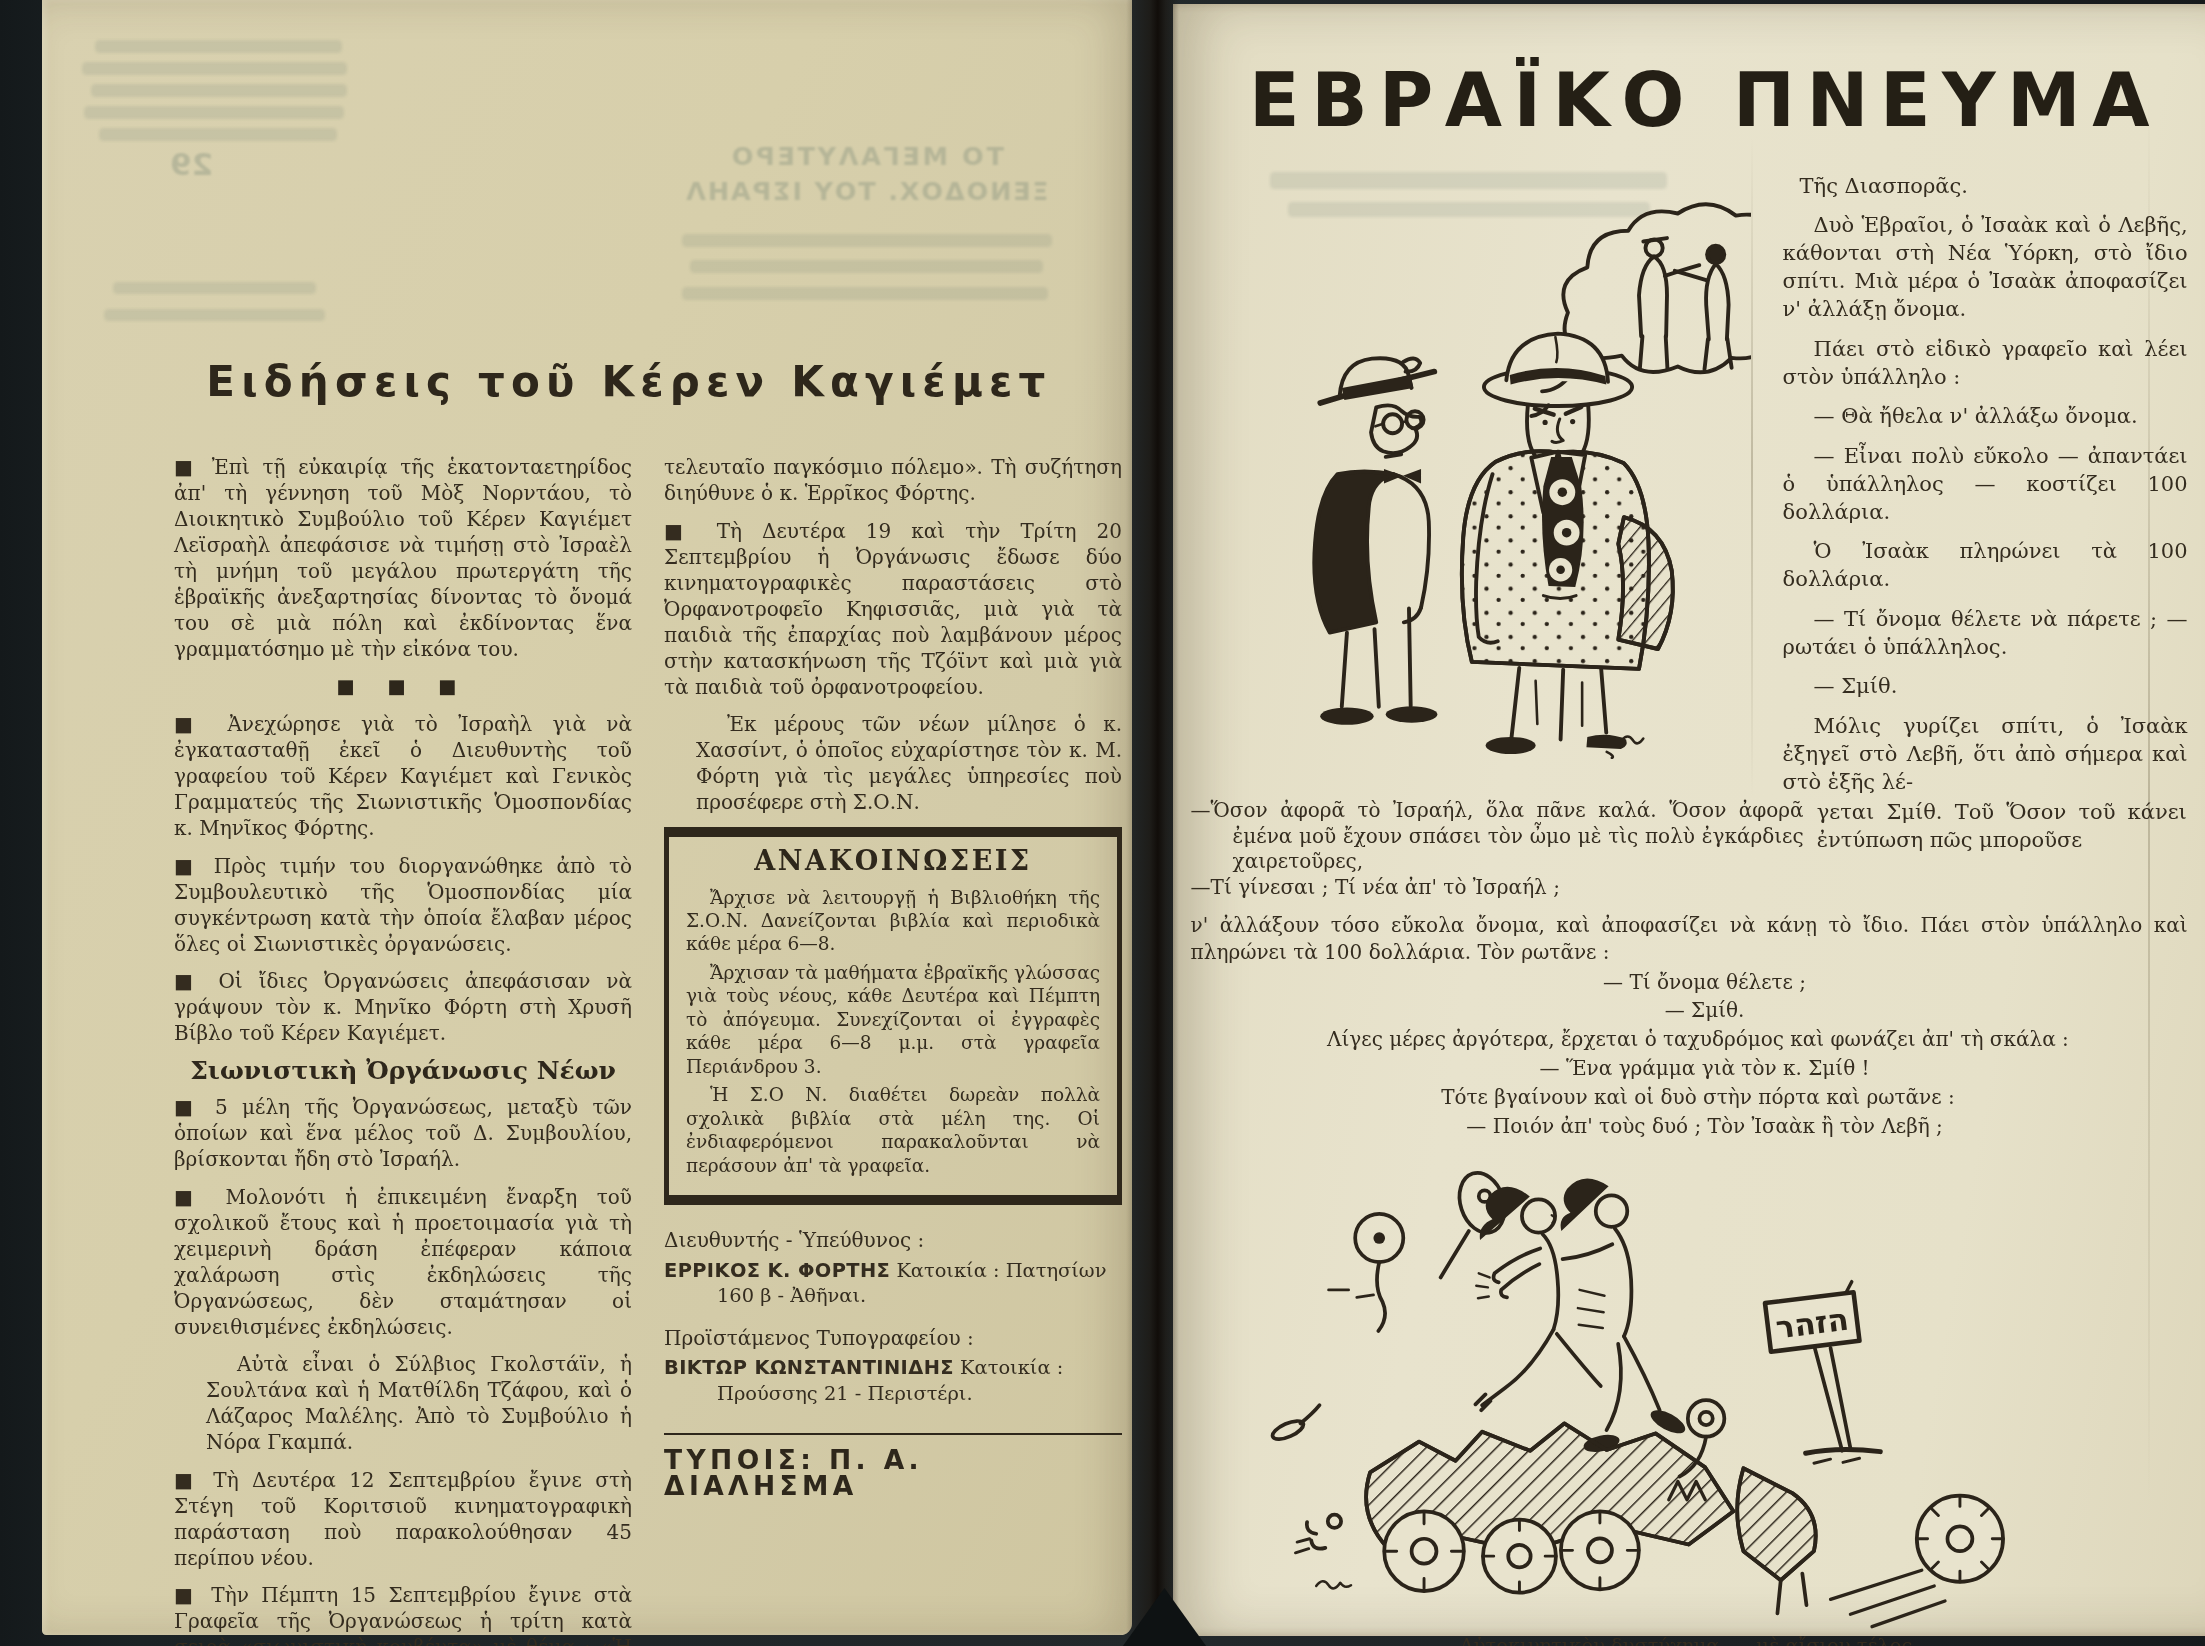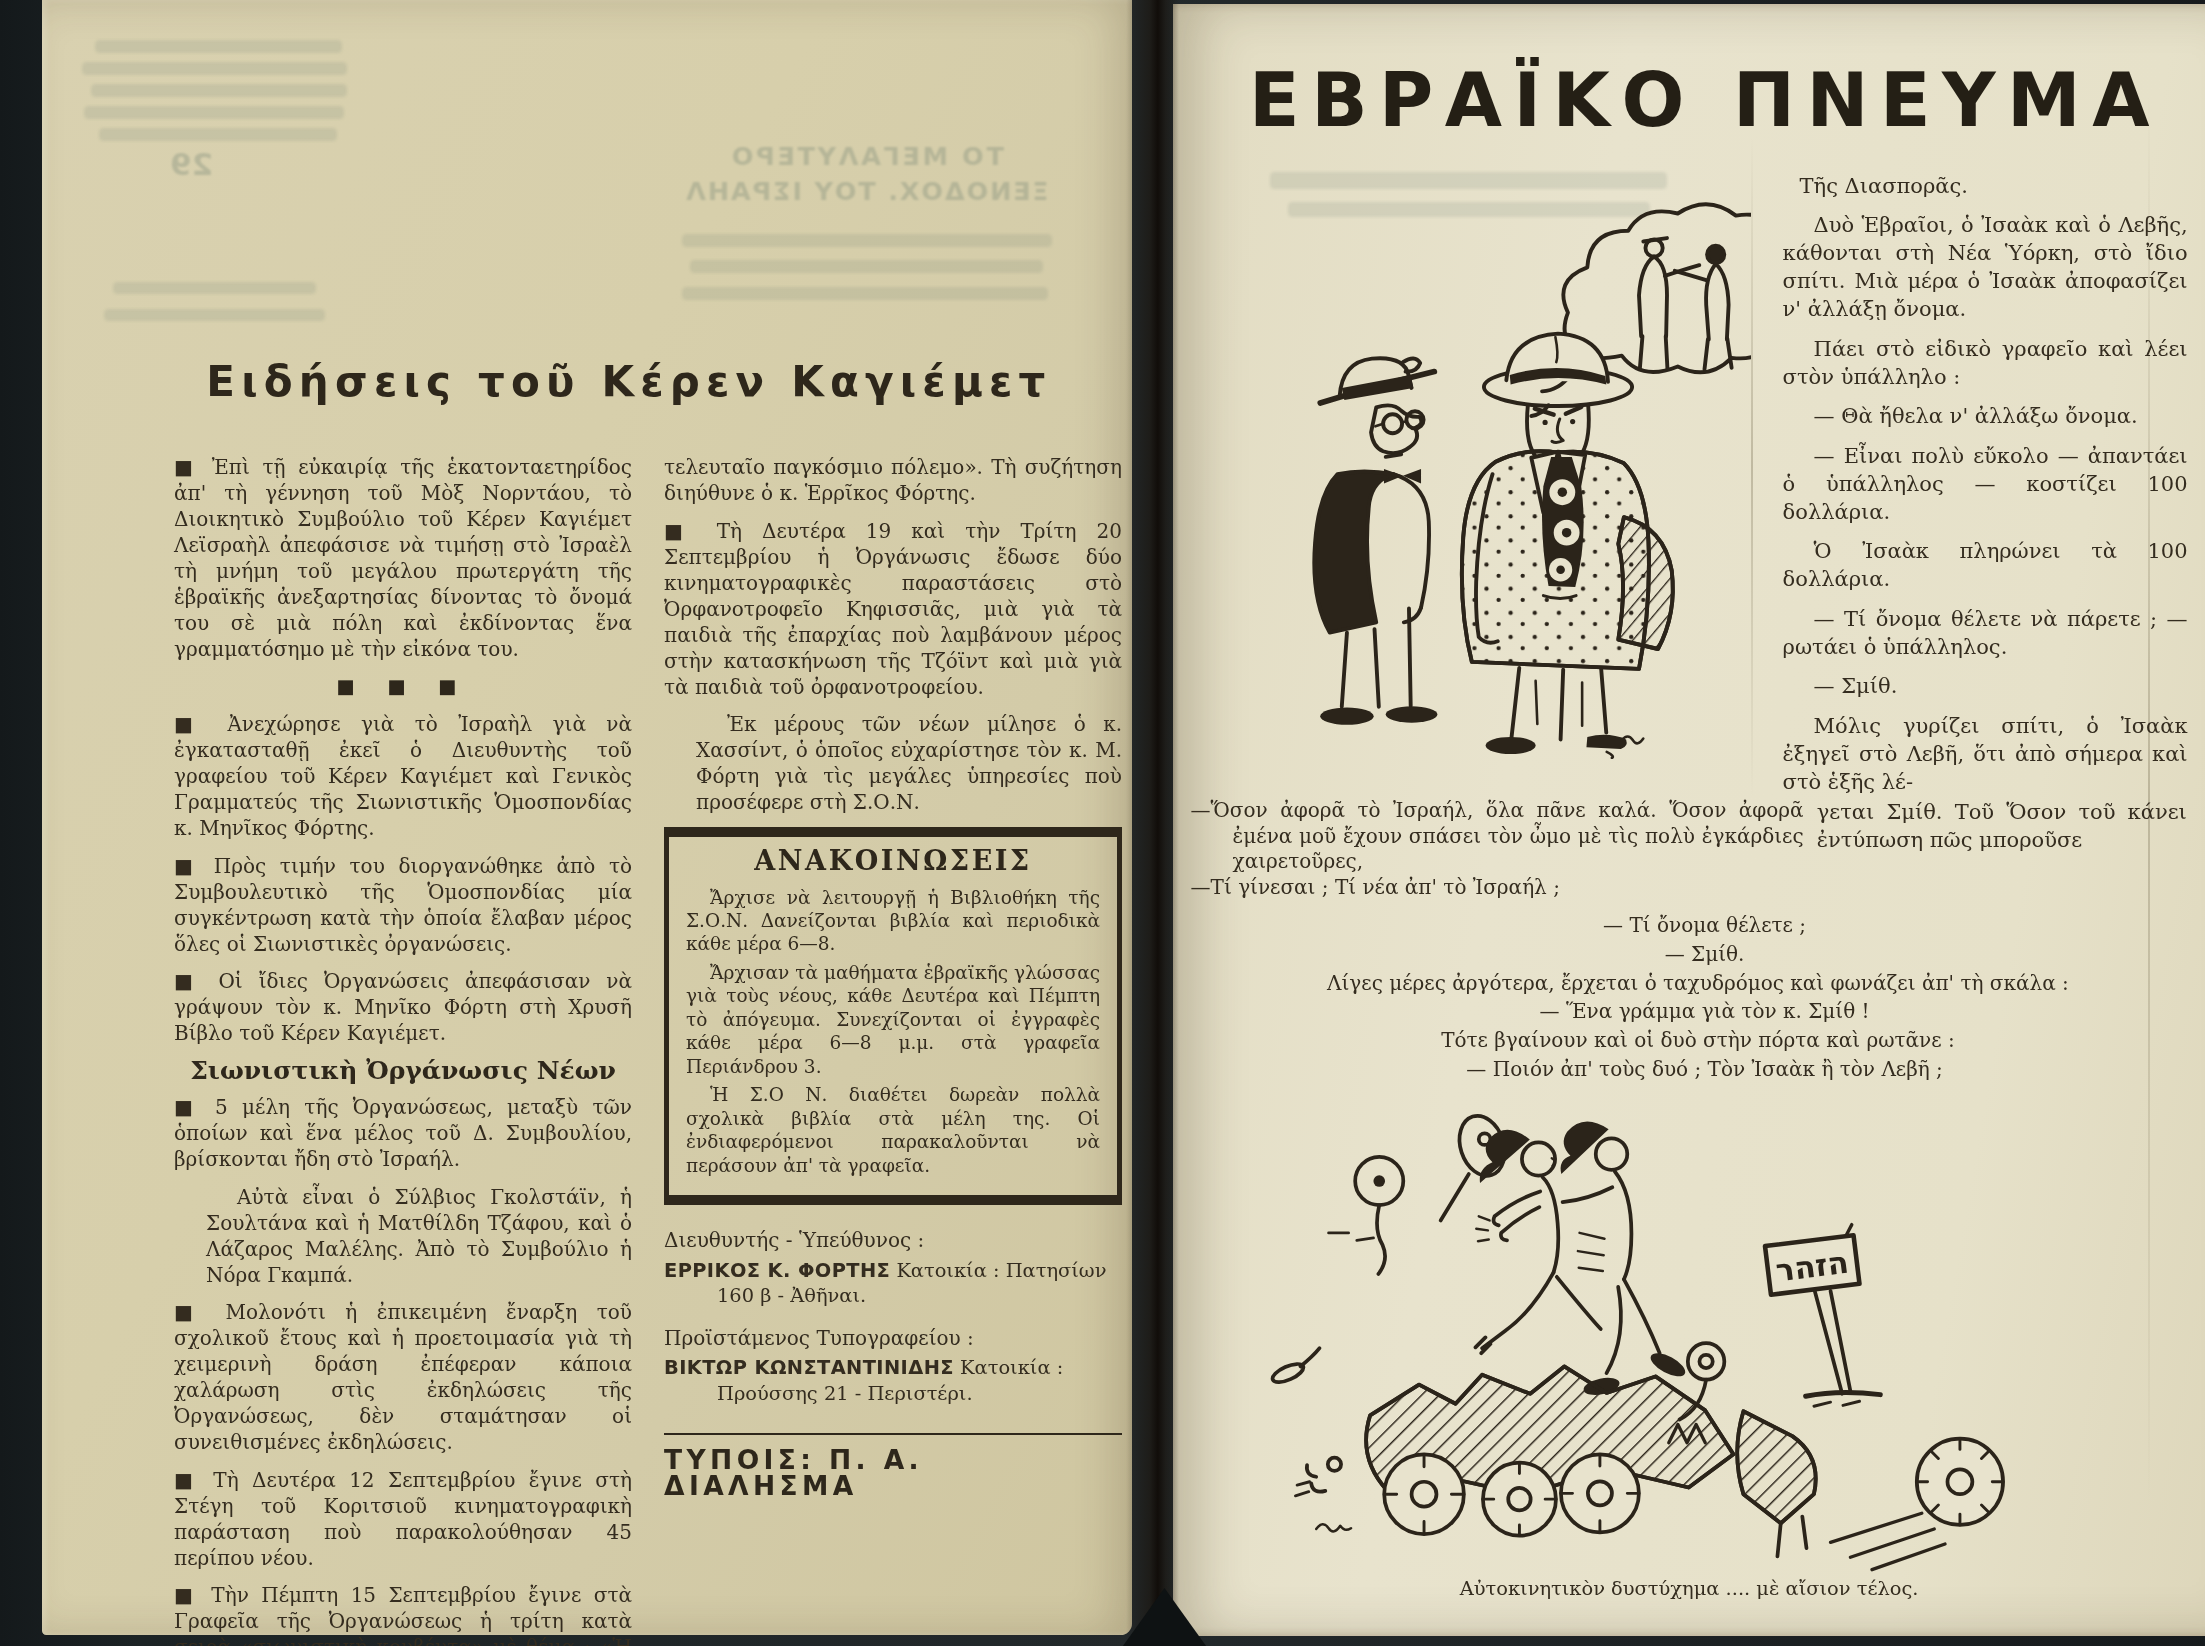--- a/index.html
+++ b/index.html
@@ -80,22 +80,22 @@
 
     <div id="lp-cols">
       <div class="lp-col body-text">
         <p class="para">■ Ἐπὶ τῇ εὐκαιρίᾳ τῆς ἑκατονταετηρίδος ἀπ' τὴ γέννηση τοῦ Μὸξ Νορντάου, τὸ Διοικητικὸ Συμβούλιο τοῦ Κέρεν Καγιέμετ Λεϊσραὴλ ἀπεφάσισε νὰ τιμήσῃ στὸ Ἰσραὲλ τὴ μνήμη τοῦ μεγάλου πρωτεργάτη τῆς ἑβραϊκῆς ἀνεξαρτησίας δίνοντας τὸ ὄνομά του σὲ μιὰ πόλη καὶ ἐκδίνοντας ἕνα γραμματόσημο μὲ τὴν εἰκόνα του.</p>
         <div class="separator">■ ■ ■</div>
         <p class="para">■ Ἀνεχώρησε γιὰ τὸ Ἰσραὴλ γιὰ νὰ ἐγκατασταθῇ ἐκεῖ ὁ Διευθυντὴς τοῦ γραφείου τοῦ Κέρεν Καγιέμετ καὶ Γενικὸς Γραμματεύς τῆς Σιωνιστικῆς Ὁμοσπονδίας κ. Μηνῖκος Φόρτης.</p>
         <p class="para">■ Πρὸς τιμήν του διοργανώθηκε ἀπὸ τὸ Συμβουλευτικὸ τῆς Ὁμοσπονδίας μία συγκέντρωση κατὰ τὴν ὁποία ἔλαβαν μέρος ὅλες οἱ Σιωνιστικὲς ὀργανώσεις.</p>
         <p class="para">■ Οἱ ἴδιες Ὀργανώσεις ἀπεφάσισαν νὰ γράψουν τὸν κ. Μηνῖκο Φόρτη στὴ Χρυσῆ Βίβλο τοῦ Κέρεν Καγιέμετ.</p>
         <div class="subhead">Σιωνιστικὴ Ὀργάνωσις Νέων</div>
         <p class="para">■ 5 μέλη τῆς Ὀργανώσεως, μεταξὺ τῶν ὁποίων καὶ ἕνα μέλος τοῦ Δ. Συμβουλίου, βρίσκονται ἤδη στὸ Ἰσραήλ.</p>
+        <p class="para">■ Μολονότι ἡ ἐπικειμένη ἔναρξη τοῦ σχολικοῦ ἔτους καὶ ἡ προετοιμασία γιὰ τὴ χειμερινὴ δράση ἐπέφεραν κάποια χαλάρωση στὶς ἐκδηλώσεις τῆς Ὀργανώσεως, δὲν σταμάτησαν οἱ συνειθισμένες ἐκδηλώσεις.</p>
         <p class="para indent">Αὐτὰ εἶναι ὁ Σύλβιος Γκολστάϊν, ἡ Σουλτάνα καὶ ἡ Ματθίλδη Τζάφου, καὶ ὁ Λάζαρος Μαλέλης. Ἀπὸ τὸ Συμβούλιο ἡ Νόρα Γκαμπά.</p>
-        <p class="para">■ Μολονότι ἡ ἐπικειμένη ἔναρξη τοῦ σχολικοῦ ἔτους καὶ ἡ προετοιμασία γιὰ τὴ χειμερινὴ δράση ἐπέφεραν κάποια χαλάρωση στὶς ἐκδηλώσεις τῆς Ὀργανώσεως, δὲν σταμάτησαν οἱ συνειθισμένες ἐκδηλώσεις.</p>
         <p class="para">■ Τὴ Δευτέρα 12 Σεπτεμβρίου ἔγινε στὴ Στέγη τοῦ Κοριτσιοῦ κινηματογραφικὴ παράσταση ποὺ παρακολούθησαν 45 περίπου νέου.</p>
         <p class="para">■ Τὴν Πέμπτη 15 Σεπτεμβρίου ἔγινε στὰ Γραφεῖα τῆς Ὀργανώσεως ἡ τρίτη κατὰ σειρὰ «σιωνιστικὴ κουβέντα» μὲ θέμα : «Ἡ συμβολὴ τῶν Ἑβραίων στὸν</p>
       </div>
 
       <div class="lp-col body-text">
         <p class="para">τελευταῖο παγκόσμιο πόλεμο». Τὴ συζήτηση διηύθυνε ὁ κ. Ἑρρῖκος Φόρτης.</p>
         <p class="para">■ Τὴ Δευτέρα 19 καὶ τὴν Τρίτη 20 Σεπτεμβρίου ἡ Ὀργάνωσις ἔδωσε δύο κινηματογραφικὲς παραστάσεις στὸ Ὀρφανοτροφεῖο Κηφισσιᾶς, μιὰ γιὰ τὰ παιδιὰ τῆς ἐπαρχίας ποὺ λαμβάνουν μέρος στὴν κατασκήνωση τῆς Τζόϊντ καὶ μιὰ γιὰ τὰ παιδιὰ τοῦ ὀρφανοτροφείου.</p>
         <p class="para indent">Ἐκ μέρους τῶν νέων μίλησε ὁ κ. Χασσίντ, ὁ ὁποῖος εὐχαρίστησε τὸν κ. Μ. Φόρτη γιὰ τὶς μεγάλες ὑπηρεσίες ποὺ προσέφερε στὴ Σ.Ο.Ν.</p>
 
         <div id="ann-box">
@@ -228,20 +228,21 @@
 
       <div id="rp-row2">
         <div id="caption1">
           <p class="hang" style="margin:0">—Ὅσον ἀφορᾶ τὸ Ἰσραήλ, ὅλα πᾶνε καλά. Ὅσον ἀφορᾶ ἐμένα μοῦ ἔχουν σπάσει τὸν ὦμο μὲ τὶς πολὺ ἐγκάρδιες χαιρετοῦρες,</p>
           <p class="hang" style="margin:0 0 3.5px 0">—Τί γίνεσαι ; Τί νέα ἀπ' τὸ Ἰσραήλ ;</p>
         </div>
         <div id="col-cont">γεται Σμίθ. Τοῦ Ὅσον τοῦ κάνει ἐντύπωση πῶς μποροῦσε</div>
       </div>
 
       <div id="rp-fullwidth">
+        <p class="para" style="margin-bottom:2.6px">ν' ἀλλάξουν τόσο εὔκολα ὄνομα, καὶ ἀποφασίζει νὰ κάνῃ τὸ ἴδιο. Πάει στὸν ὑπάλληλο καὶ πληρώνει τὰ 100 δολλάρια. Τὸν ρωτᾶνε :</p>
         <p class="dlg">— Τί ὄνομα θέλετε ;</p>
         <p class="dlg">— Σμίθ.</p>
         <p class="dlg" style="text-indent:17.6px">Λίγες μέρες ἀργότερα, ἔρχεται ὁ ταχυδρόμος καὶ φωνάζει ἀπ' τὴ σκάλα :</p>
         <p class="dlg">— Ἕνα γράμμα γιὰ τὸν κ. Σμίθ !</p>
         <p class="dlg" style="text-indent:17.6px">Τότε βγαίνουν καὶ οἱ δυὸ στὴν πόρτα καὶ ρωτᾶνε :</p>
         <p class="dlg">— Ποιόν ἀπ' τοὺς δυό ; Τὸν Ἰσαὰκ ἢ τὸν Λεβῆ ;</p>
       </div>
 
       <div id="cartoon2-wrap">
         <svg viewBox="0 0 2400 1150" width="997" height="477">

